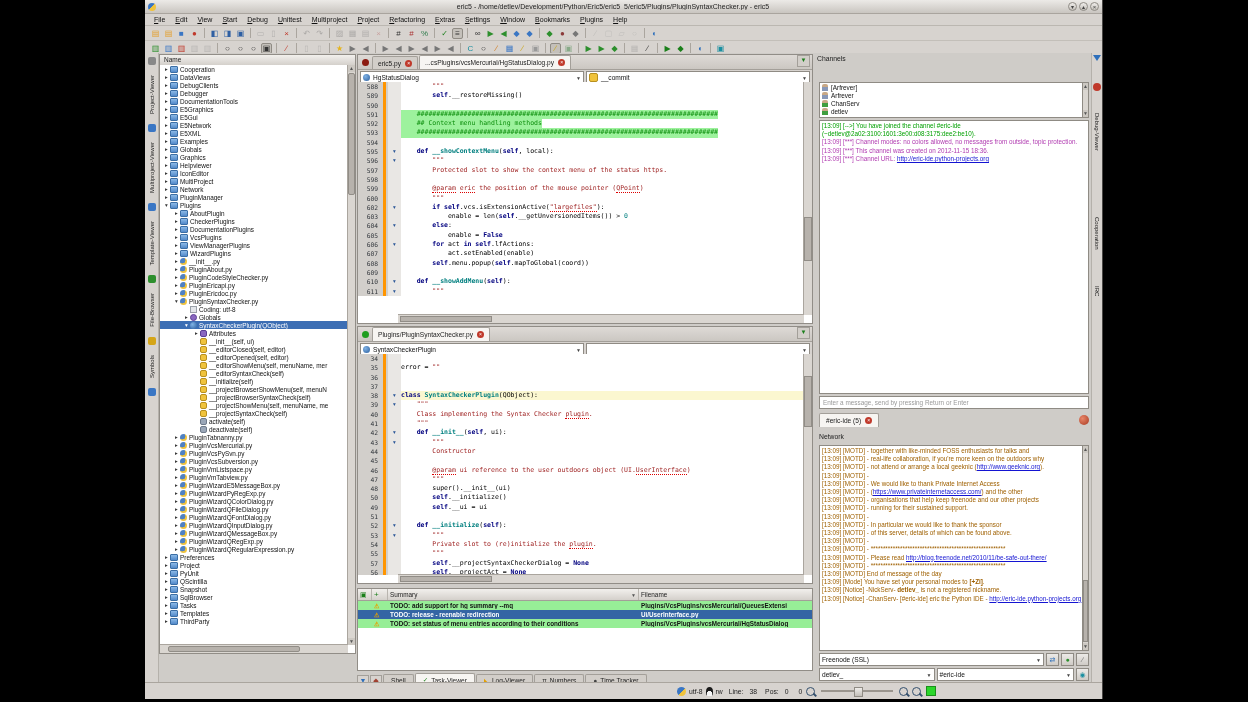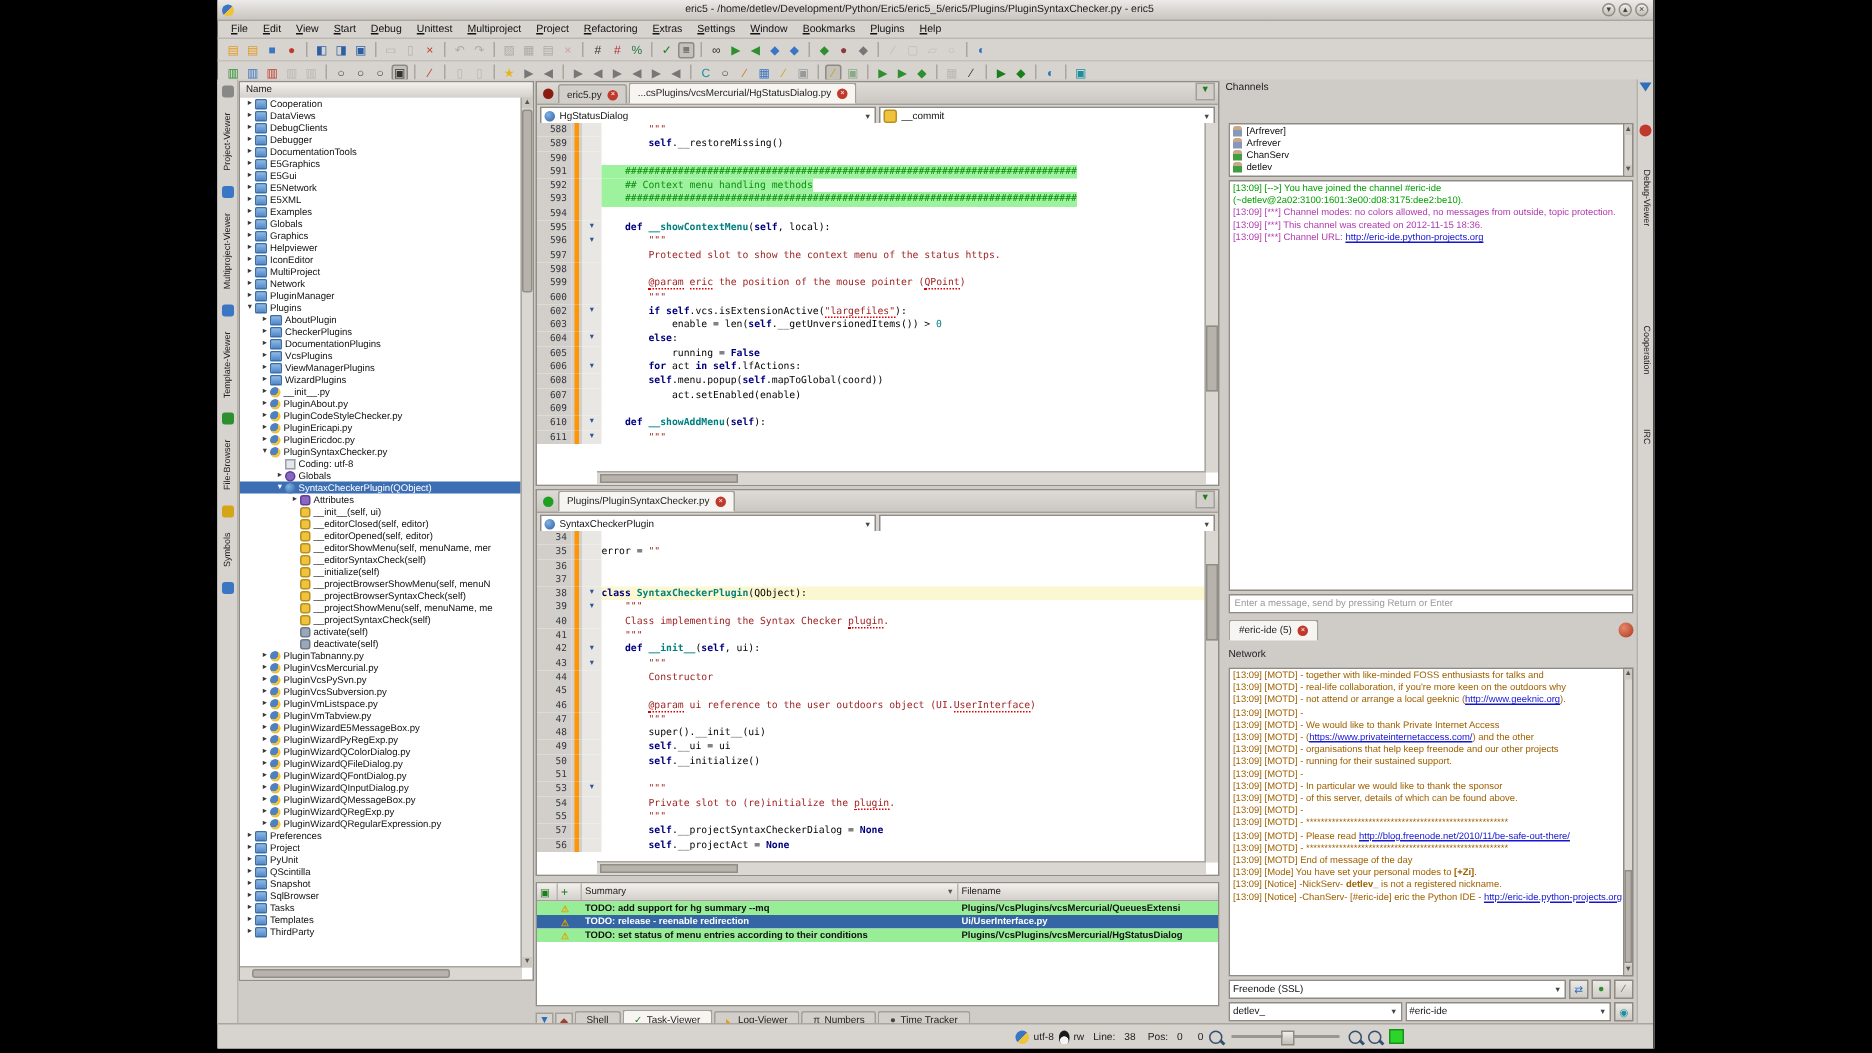--- a/index.html
+++ b/index.html
@@ -814,45 +814,45 @@
                 </span>
                 <span class="foldm">▾</span>
                 <span class="cw"><span class="tok-k">        else</span><span class="tok-t">:</span></span>
               </div>
               <div class="cline">
                 <span class="ln">605</span>
                 <span class="chbar">
                   <i></i>
                 </span>
                 <span class="foldm"></span>
-                <span class="cw"><span class="tok-t">            running = </span><span class="tok-k">False</span></span>
+                <span class="cw"><span class="tok-t">            enable = </span><span class="tok-k">False</span></span>
               </div>
               <div class="cline">
                 <span class="ln">606</span>
                 <span class="chbar">
                   <i></i>
                 </span>
                 <span class="foldm">▾</span>
                 <span class="cw"><span class="tok-k">        for </span><span class="tok-t">act </span><span class="tok-k">in self</span><span class="tok-t">.lfActions:</span></span>
               </div>
               <div class="cline">
+                <span class="ln">607</span>
+                <span class="chbar">
+                  <i></i>
+                </span>
+                <span class="foldm"></span>
+                <span class="cw"><span class="tok-t">            act.setEnabled(enable)</span></span>
+              </div>
+              <div class="cline">
                 <span class="ln">608</span>
                 <span class="chbar">
                   <i></i>
                 </span>
                 <span class="foldm"></span>
                 <span class="cw"><span class="tok-k">        self</span><span class="tok-t">.menu.popup(</span><span class="tok-k">self</span><span class="tok-t">.mapToGlobal(coord))</span></span>
-              </div>
-              <div class="cline">
-                <span class="ln">607</span>
-                <span class="chbar">
-                  <i></i>
-                </span>
-                <span class="foldm"></span>
-                <span class="cw"><span class="tok-t">            act.setEnabled(enable)</span></span>
               </div>
               <div class="cline">
                 <span class="ln">609</span>
                 <span class="chbar">
                   <i></i>
                 </span>
                 <span class="foldm"></span>
                 <span class="cw"></span>
               </div>
               <div class="cline">
@@ -1015,42 +1015,50 @@
               </div>
               <div class="cline">
                 <span class="ln">48</span>
                 <span class="chbar">
                   <i></i>
                 </span>
                 <span class="foldm"></span>
                 <span class="cw"><span class="tok-t">        super().__init__(ui)</span></span>
               </div>
               <div class="cline">
+                <span class="ln">50</span>
+                <span class="chbar">
+                  <i></i>
+                </span>
+                <span class="foldm"></span>
+                <span class="cw"><span class="tok-k">        self</span><span class="tok-t">.__initialize()</span></span>
+              </div>
+              <div class="cline">
                 <span class="ln">49</span>
                 <span class="chbar">
                   <i></i>
                 </span>
                 <span class="foldm"></span>
                 <span class="cw"><span class="tok-k">        self</span><span class="tok-t">.__ui = ui</span></span>
               </div>
               <div class="cline">
-                <span class="ln">50</span>
-                <span class="chbar">
-                  <i></i>
-                </span>
-                <span class="foldm"></span>
-                <span class="cw"><span class="tok-k">        self</span><span class="tok-t">.__initialize()</span></span>
-              </div>
-              <div class="cline">
                 <span class="ln">51</span>
                 <span class="chbar">
                   <i></i>
                 </span>
                 <span class="foldm"></span>
                 <span class="cw"></span>
+              </div>
+              <div class="cline">
+                <span class="ln">52</span>
+                <span class="chbar">
+                  <i></i>
+                </span>
+                <span class="foldm">▾</span>
+                <span class="cw"><span class="tok-k">    def </span><span class="tok-d">__initialize</span><span class="tok-t">(</span><span class="tok-k">self</span><span class="tok-t">):</span></span>
               </div>
               <div class="cline">
                 <span class="ln">53</span>
                 <span class="chbar">
                   <i></i>
                 </span>
                 <span class="foldm">▾</span>
                 <span class="cw"><span class="tok-s">        """</span></span>
               </div>
               <div class="cline">

